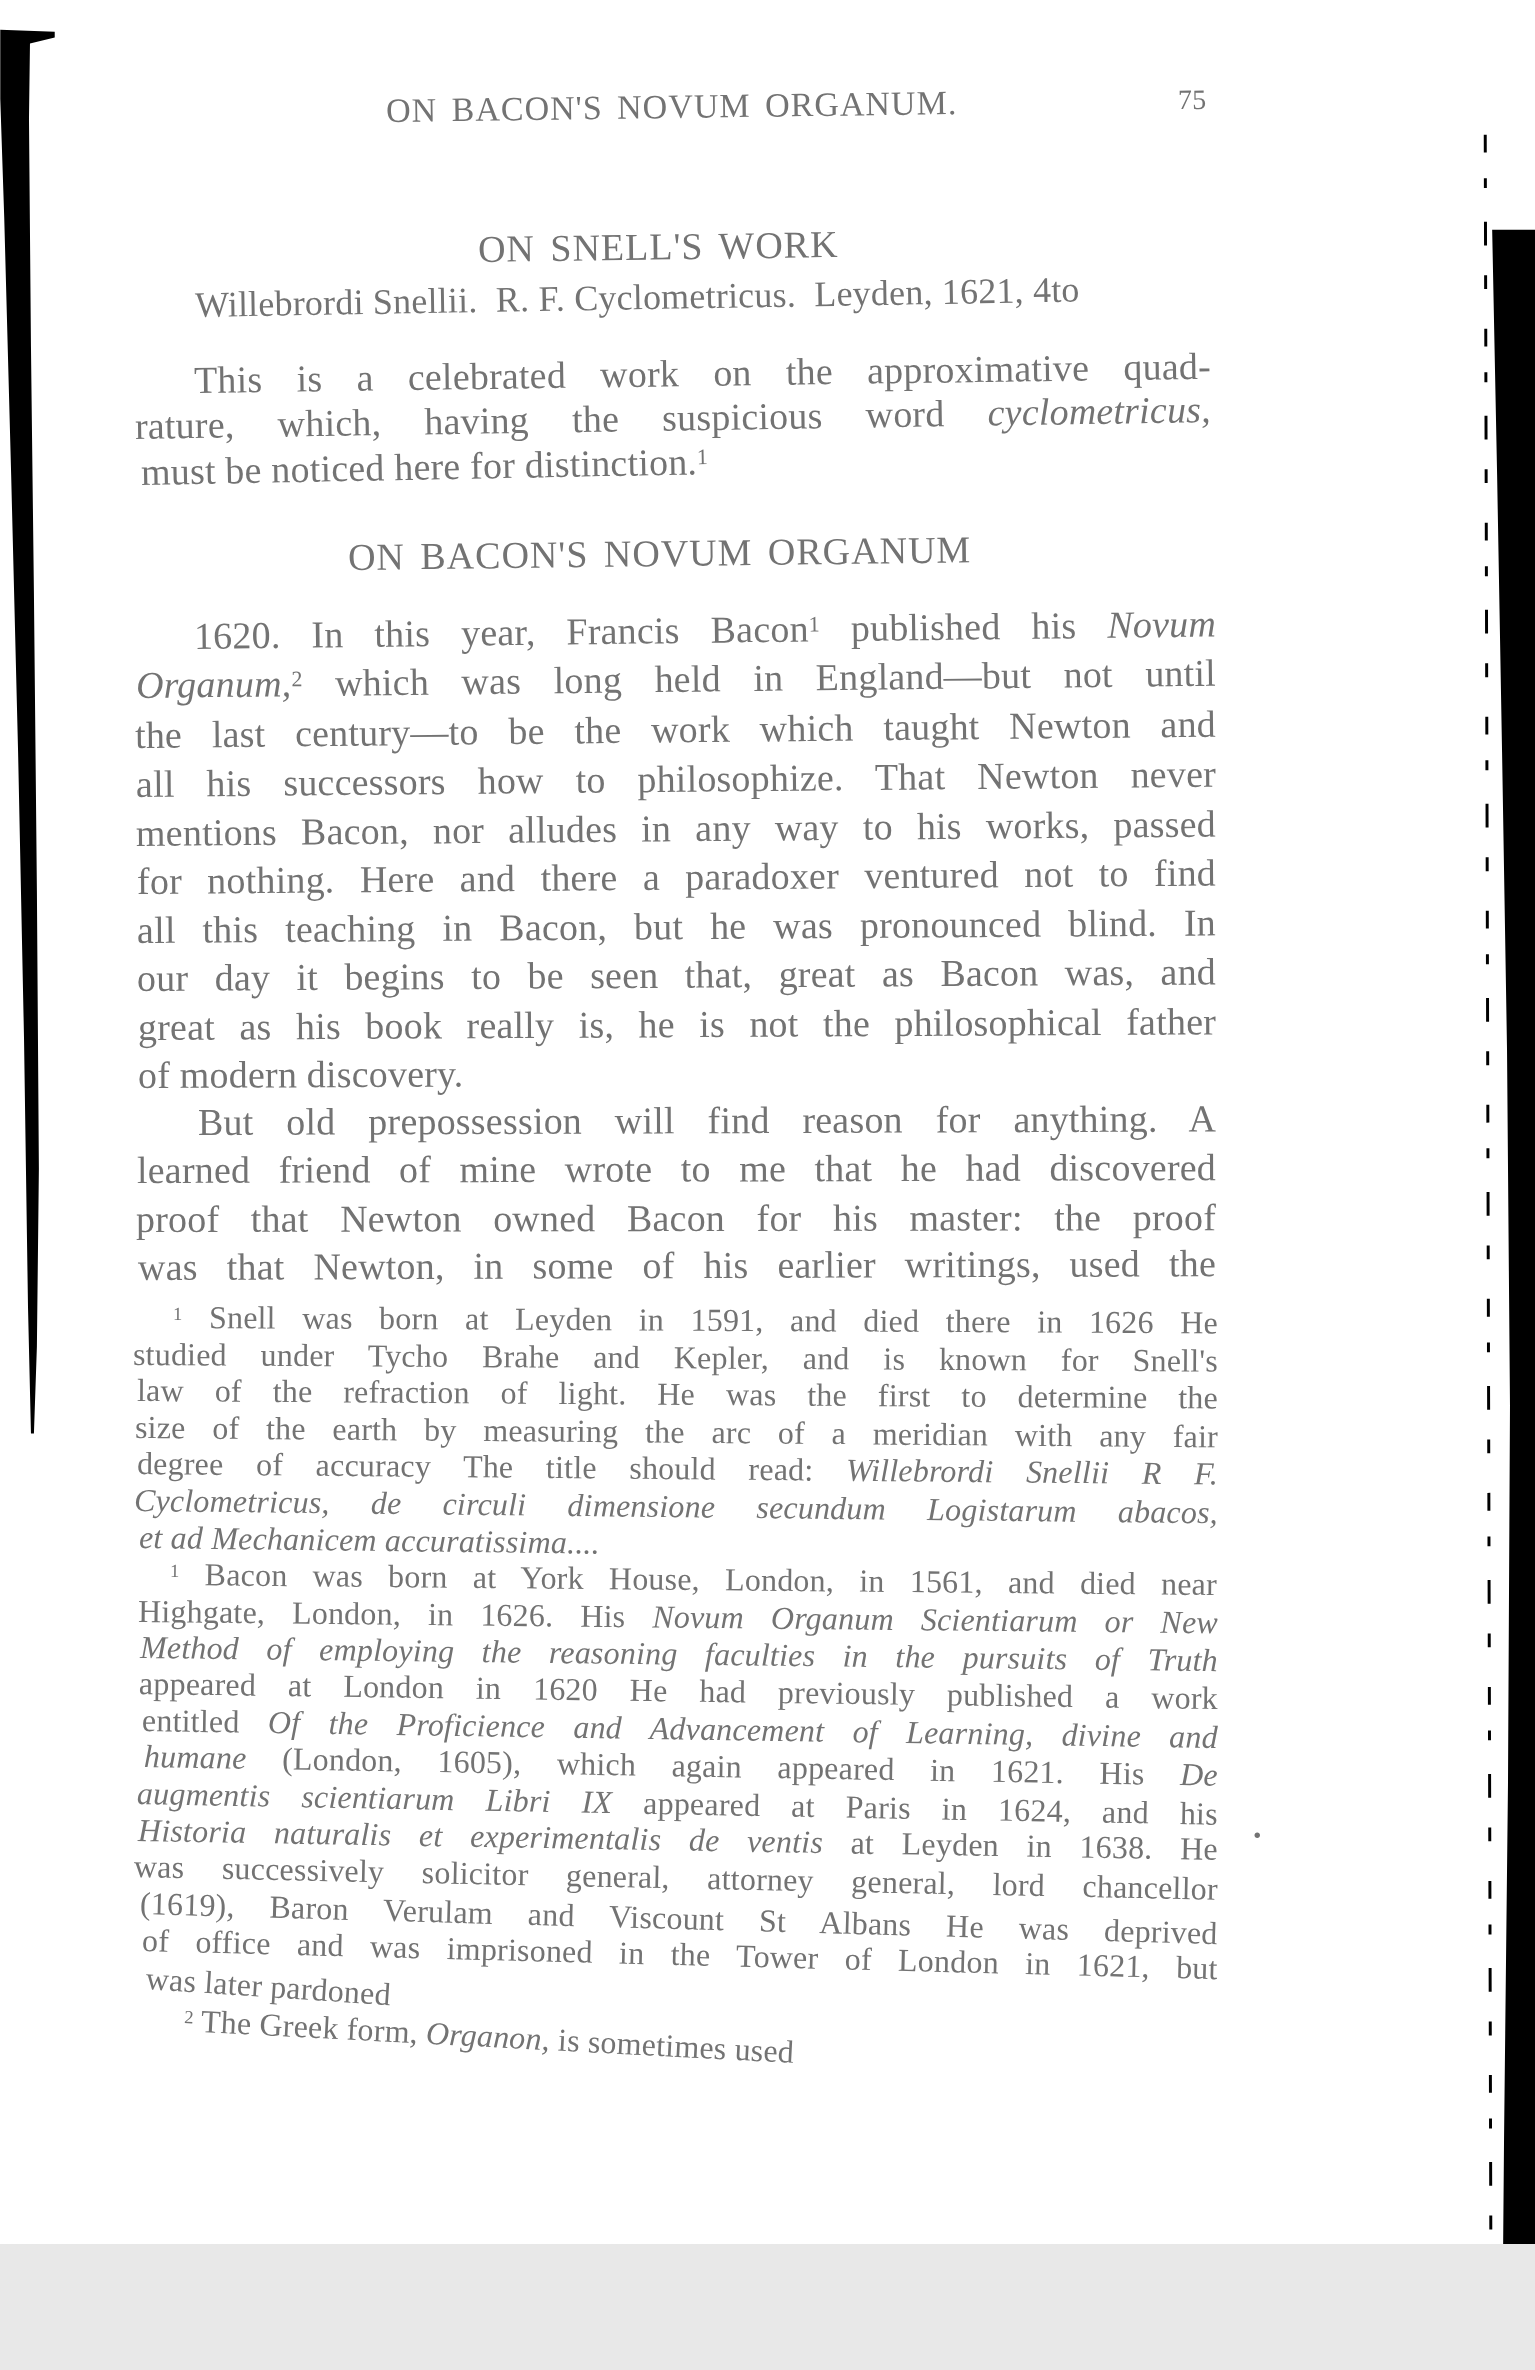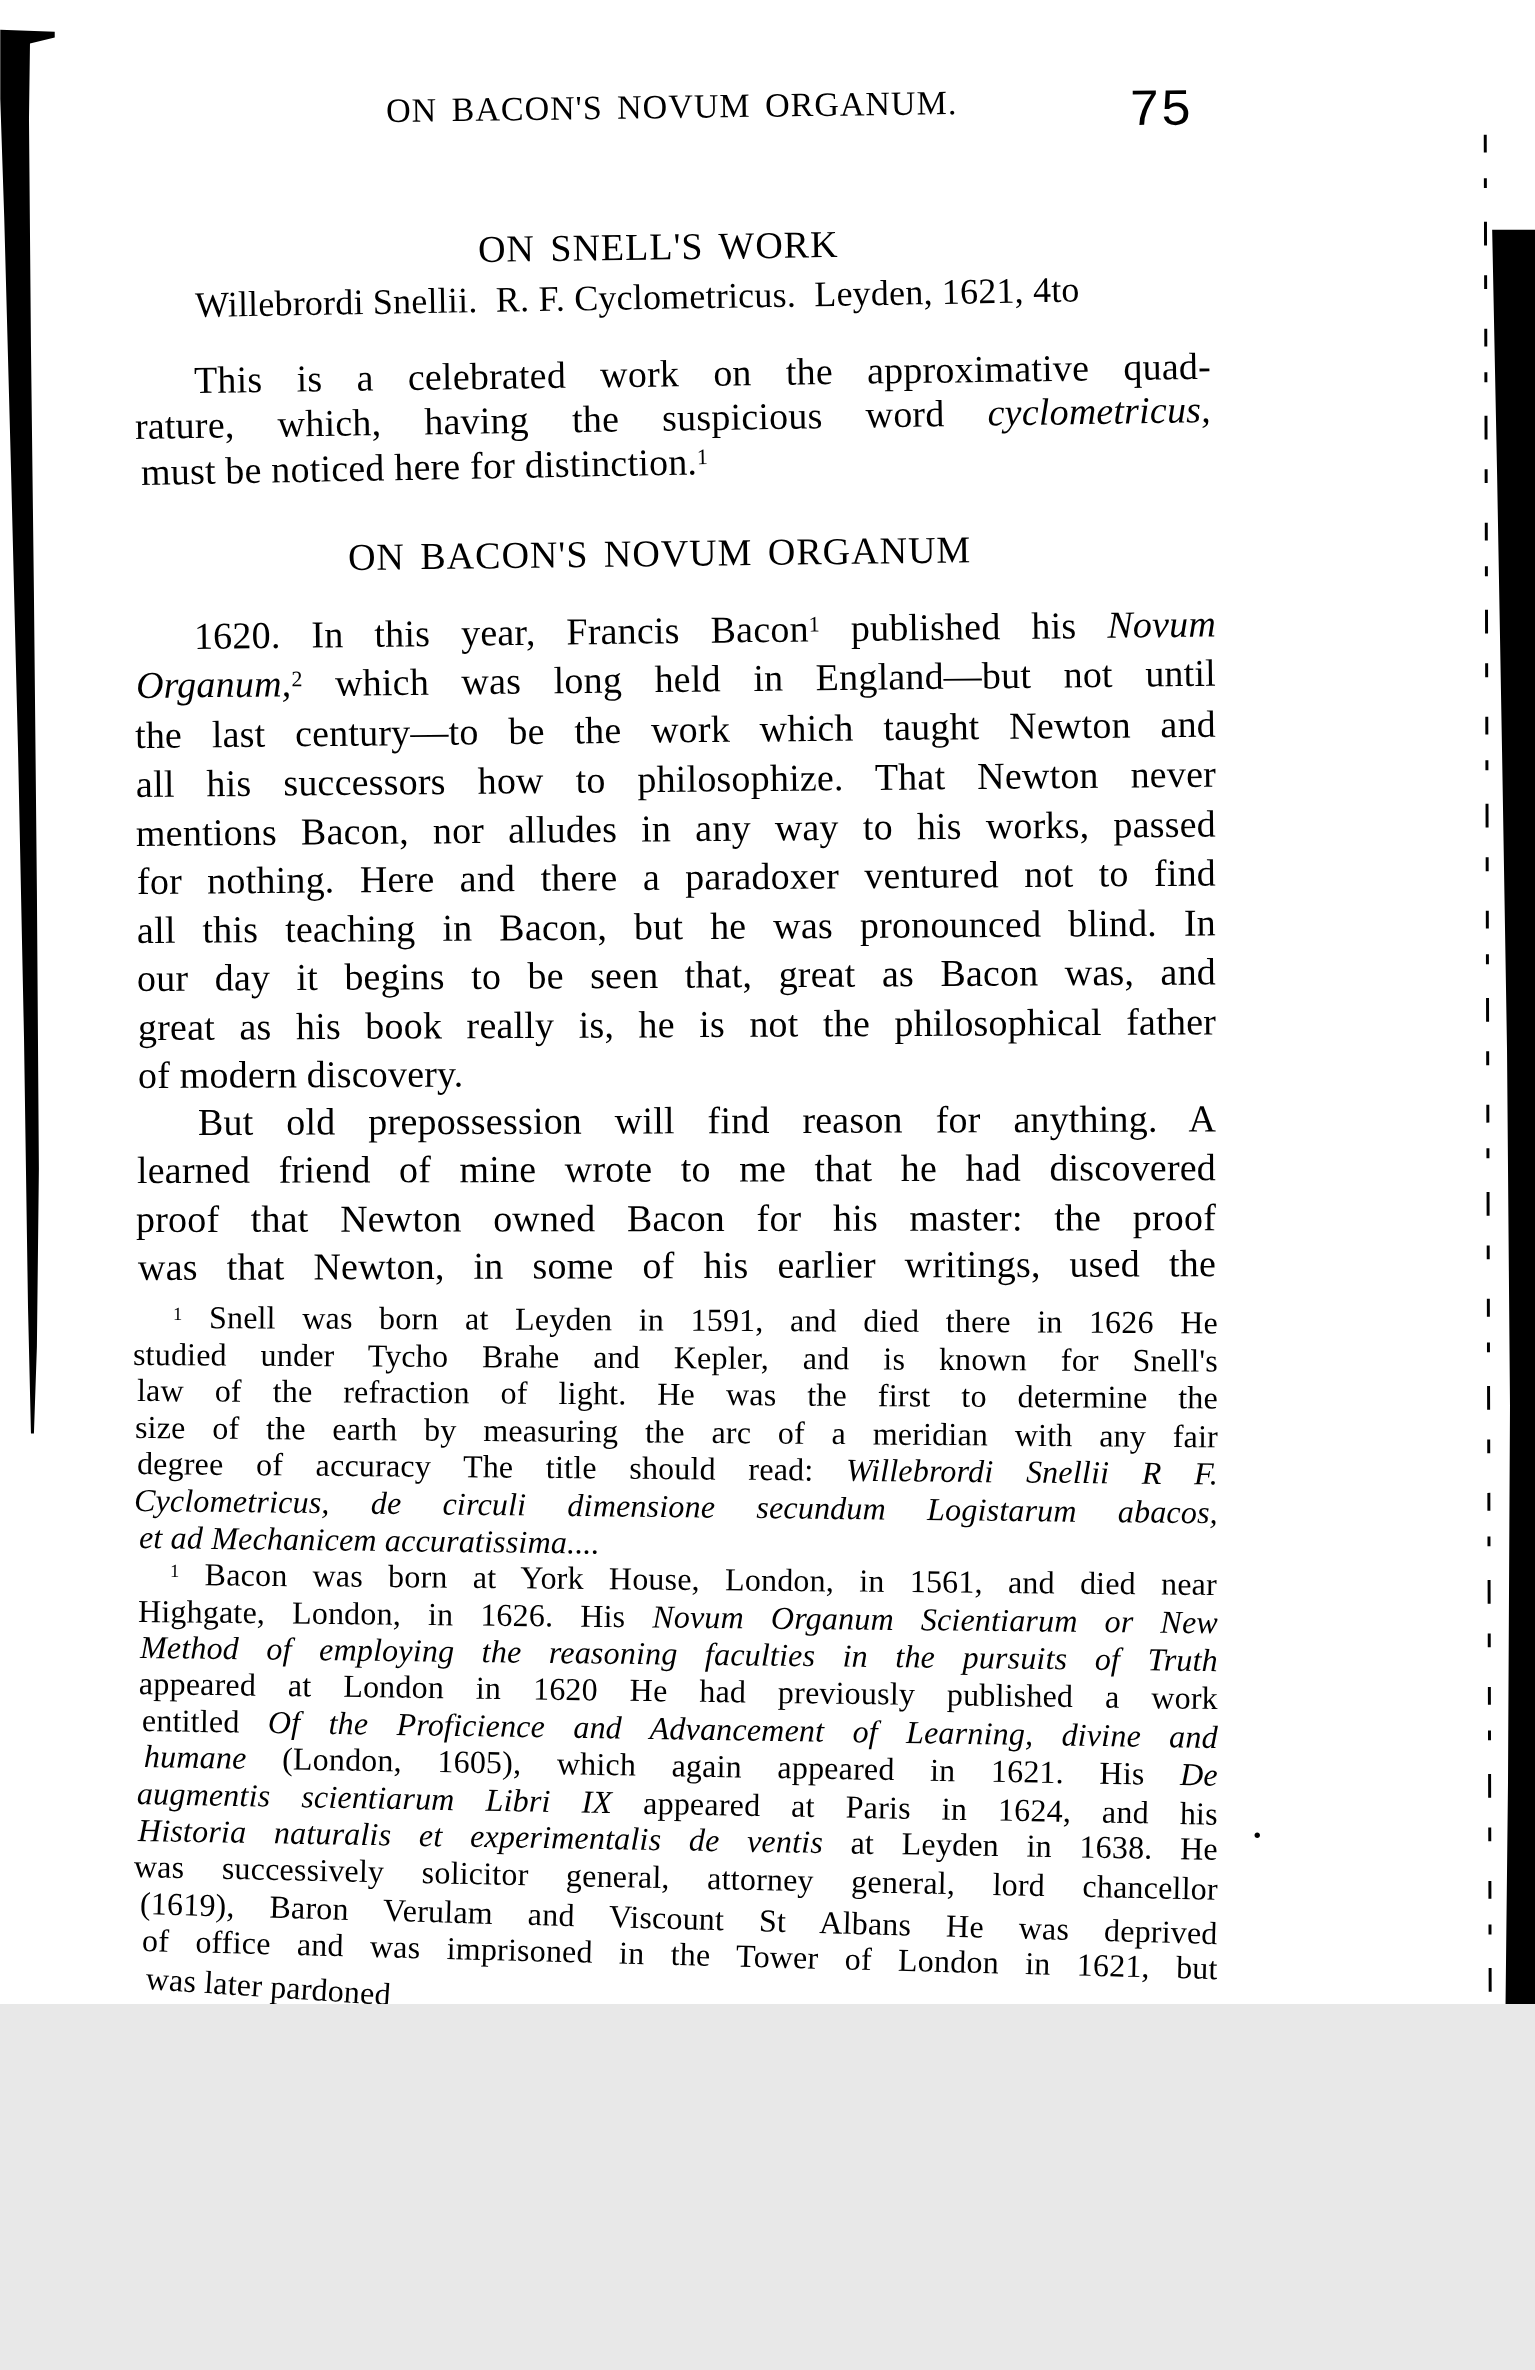--- a/index.html
+++ b/index.html
@@ -1,22 +1,22 @@
 <!DOCTYPE html>
 <html><head>
 <meta charset="utf-8">
 <style>
   html,body { margin:0; padding:0; background:#e8e8e8; }
   .page {
     position:relative;
-    width:1536px; height:2004px;
+    width:1536px; height:2244px;
     background:#ffffff;
     overflow:hidden;
     font-family:"Liberation Serif", serif;
-    color:#000000;
+    color:#737373;
   }
   .ln {
     position:absolute;
     line-height:1.05;
     white-space:pre;
     transform-origin:left center;
     font-size:38px;
     letter-spacing:0.2px;
   }
   .j {
@@ -49,21 +49,21 @@
 <div class="page">
 
   <svg class="artifacts" width="1536" height="2370" viewBox="0 0 1551 2394">
     <polygon fill="#000" points="0,30 55,32 55,38 30,44 29,120 31,350 34,600 37,900 39,1180 37,1360 34,1448 31,1448 28,1320 24,1050 18,760 11,480 4,220 0,100"></polygon>
     <polygon fill="#000" points="141,2312 152,2322 196,2344 258,2365 312,2382 338,2392 338,2394 141,2394"></polygon>
     <polygon fill="#000" points="1507,232 1512,480 1517,760 1522,1060 1525,1420 1523,1800 1519,2160 1517,2394 1546,2394 1551,2300 1551,232"></polygon>
     <line x1="1500" y1="136" x2="1506" y2="2394" stroke="#000" stroke-width="3" stroke-dasharray="18 26 10 34 24 30 14 40"></line>
   </svg>
 
   <div class="ln hd" style="left:386px; top:93px; font-size:34px; transform:rotate(-0.8deg);"><span>ON BACON'S NOVUM ORGANUM.</span></div>
-  <div class="ln" style="left:1129px; top:85px; font-size:52px; transform:rotate(-0.5deg);font-family:Liberation Mono, monospace;"><span>75</span></div>
+  <div class="ln" style="left:1178px; top:85px; font-size:28px; transform:rotate(-0.5deg);"><span>75</span></div>
 
   <div class="ln hd" style="left:478px; top:230px; font-size:38px; transform:rotate(-0.8deg);"><span>ON SNELL'S WORK</span></div>
 
   <div class="ln" style="left:195px; top:287px; font-size:36px; transform:rotate(-1deg);"><span>Willebrordi Snellii.  R. F. Cyclometricus.  Leyden, 1621, 4to</span></div>
 
   <div class="ln j" style="left:194px; top:361px; width:1017px; transform:rotate(-0.8deg);"><span>This is a celebrated work on the approximative quad-</span></div>
   <div class="ln j" style="left:135px; top:407px; width:1076px; transform:rotate(-0.9deg);"><span>rature, which, having the suspicious word </span><span class="it">cyclometricus,</span></div>
   <div class="ln" style="left:141px; top:453px; transform:rotate(-1.1deg);"><span>must be noticed here for distinction.</span><sup>1</sup></div>
 
   <div class="ln hd" style="left:348px; top:538px; font-size:38px; transform:rotate(-0.7deg);"><span>ON BACON'S NOVUM ORGANUM</span></div>

